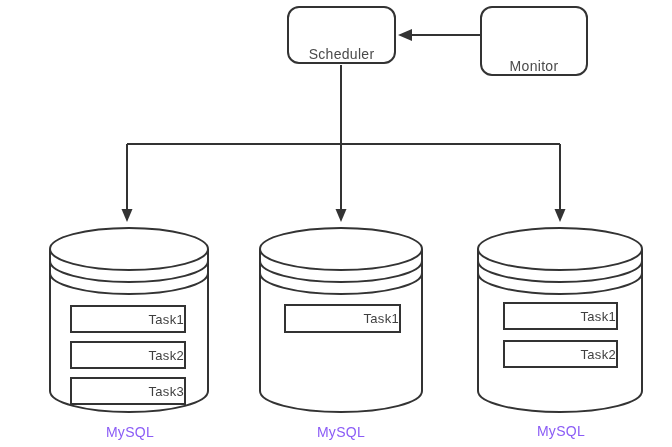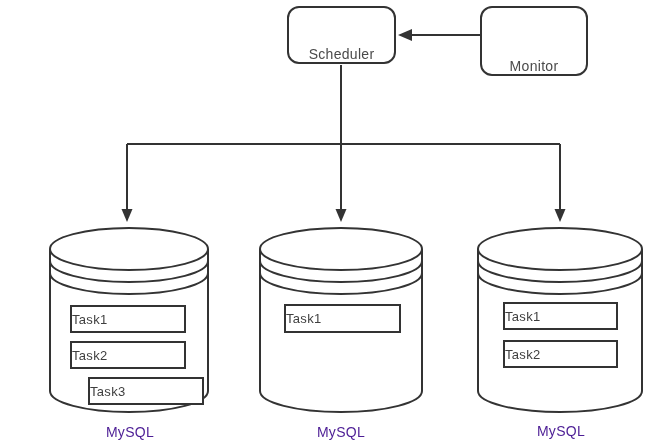--- a/index.html
+++ b/index.html
@@ -37,31 +37,31 @@
   }
   .node-scheduler { left: 287px; top: 6px;  width: 109px; height: 58px; }
   .node-monitor   { left: 480px; top: 6px;  width: 108px; height: 70px; }
   .task {
     position: absolute;
     box-sizing: border-box;
     border: 2px solid #333333;
     background: #ffffff;
     display: flex;
     align-items: center;
-    justify-content: flex-start;
+    justify-content: flex-end;
     font-size: 13px;
     color: #3f3f3f;
     letter-spacing: 0.3px;
   }
   .db-label {
     position: absolute;
     width: 120px;
     text-align: center;
     font-size: 14px;
-    color: #4c1d95;
+    color: #8b5cf6;
     letter-spacing: 0.3px;
   }
 </style>
 </head>
 <body>
 
 <div class="canvas">
 
   <svg class="lines-layer" width="672" height="447" viewBox="0 0 672 447" xmlns="http://www.w3.org/2000/svg">
 
@@ -109,21 +109,21 @@
   <div class="node node-monitor">
     <span>Monitor</span>
   </div>
 
   <div class="task" style="left:70px; top:305px; width:116px; height:28px;">
     <span>Task1</span>
   </div>
   <div class="task" style="left:70px; top:341px; width:116px; height:28px;">
     <span>Task2</span>
   </div>
-  <div class="task" style="left:88px; top:377px; width:116px; height:28px;">
+  <div class="task" style="left:70px; top:377px; width:116px; height:28px;">
     <span>Task3</span>
   </div>
 
   <div class="task" style="left:284px; top:304px; width:117px; height:29px;">
     <span>Task1</span>
   </div>
 
   <div class="task" style="left:503px; top:302px; width:115px; height:28px;">
     <span>Task1</span>
   </div>

